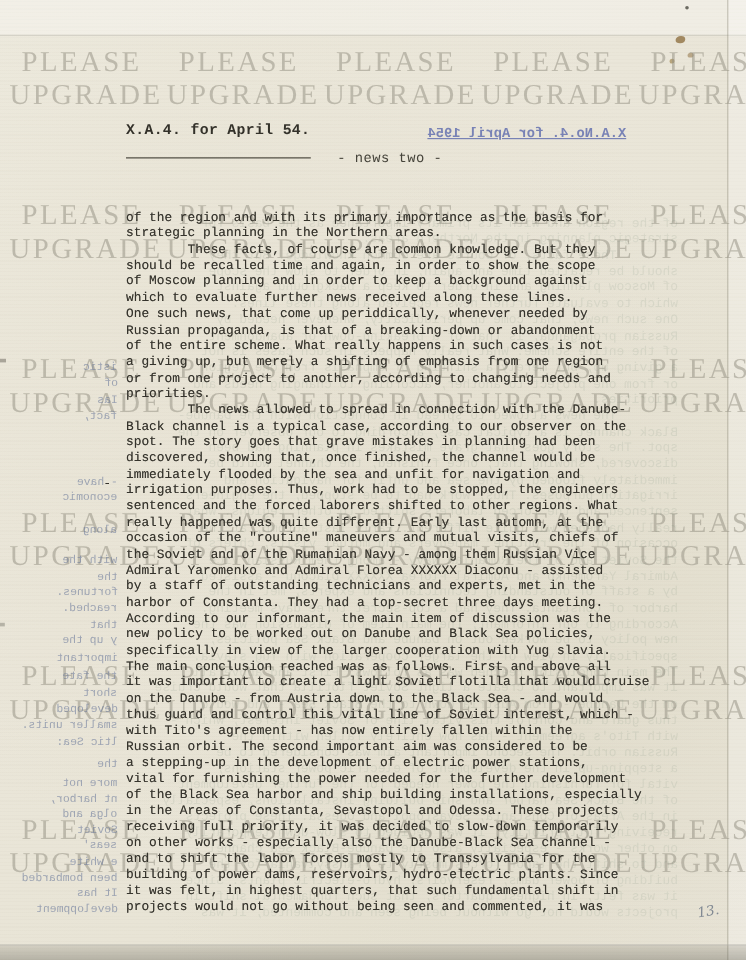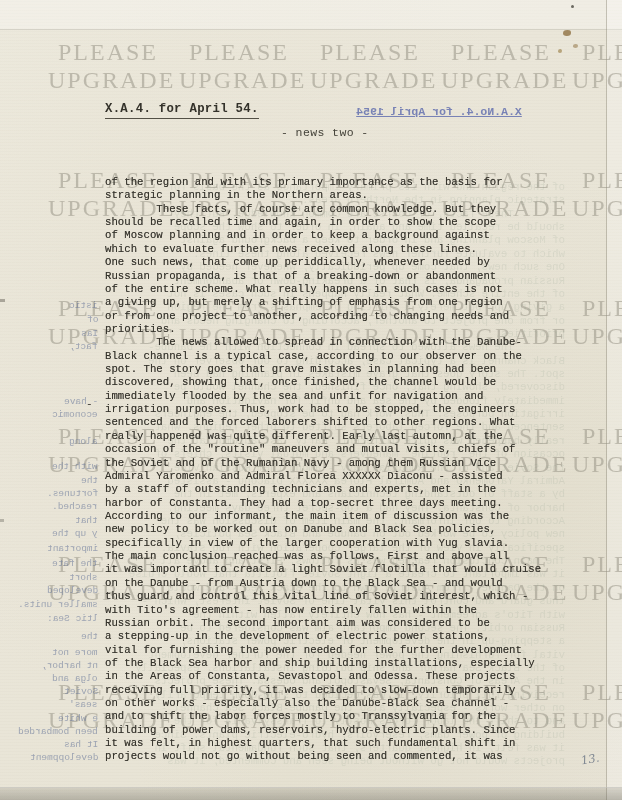--- a/index.html
+++ b/index.html
@@ -32,21 +32,21 @@
   .stain{position:absolute;border-radius:60% 45% 55% 50%;}
   .stain-a{left:563px;top:30px;width:8px;height:6px;background:#8a6a38;opacity:.75;}
   .stain-b{left:558px;top:49px;width:4px;height:4px;background:#96793f;opacity:.6;}
   .stain-c{left:573px;top:44px;width:5px;height:4px;background:#8a6a38;opacity:.5;}
   .dot-top{left:571px;top:5px;width:3px;height:3px;background:#4a4840;opacity:.8;border-radius:50%;}
   .left-tick{position:absolute;background:#5a574d;}
   .left-tick-1{left:0;top:299px;width:5px;height:3px;opacity:.45;}
   .left-tick-2{left:0;top:519px;width:4px;height:3px;opacity:.35;}
 
   
-  .watermark-layer{position:absolute;inset:0;pointer-events:none;margin-left:40px;}
+  .watermark-layer{position:absolute;inset:0;pointer-events:none;}
   .wm-tile{position:absolute;font-family:"Liberation Serif", serif;
     font-size:24px;letter-spacing:2px;line-height:28px;
     color:rgba(148,144,130,.52);white-space:nowrap;}
   .wm-tile .w1{padding-left:10px;}
 
   
   .bleed-layer{position:absolute;inset:0;pointer-events:none;}
   .bleed-copy{position:absolute;left:105px;top:181px;width:460px;
     transform:scaleX(-1);opacity:.11;filter:blur(.5px);color:#5e7a66;
     font-size:10.7px;line-height:13.37px;white-space:pre;}
@@ -54,21 +54,21 @@
     white-space:nowrap;font-size:9.5px;color:rgba(95,112,150,.55);
     filter:blur(.3px);}
   .mirror-header{position:absolute;left:349px;top:105px;width:180px;
     text-align:center;transform:scaleX(-1);
     color:rgba(88,102,172,.78);font-size:11.5px;font-weight:bold;
     text-decoration:underline;filter:blur(.35px);white-space:nowrap;}
 
   
   .header-ref{position:absolute;left:105px;top:102px;
     font-size:12.3px;font-weight:bold;letter-spacing:.3px;color:#33312a;
-    border-bottom:1.4px solid rgba(55,53,44,.85);padding-bottom:2px;white-space:nowrap;}
+    border-bottom:1.4px solid rgba(55,53,44,.85);padding-bottom:15px;white-space:nowrap;}
   .page-label{position:absolute;left:281px;top:126px;
     font-size:11.5px;color:#45433a;white-space:nowrap;letter-spacing:.4px;}
   .typed-body{position:absolute;left:105px;top:176px;width:470px;
     color:#35332c;font-size:10.7px;line-height:13.37px;white-space:pre;
     text-shadow:0 0 .4px rgba(53,51,44,.55);}
   .typed-line{height:13.37px;}
   .margin-dash{position:absolute;left:86px;top:398px;font-size:11px;color:#35332c;}
   .page-number{position:absolute;left:581px;top:752px;
     font-family:"DejaVu Serif", serif;font-style:italic;
     font-size:11.5px;color:#707a88;transform:rotate(-10deg);opacity:.85;}

